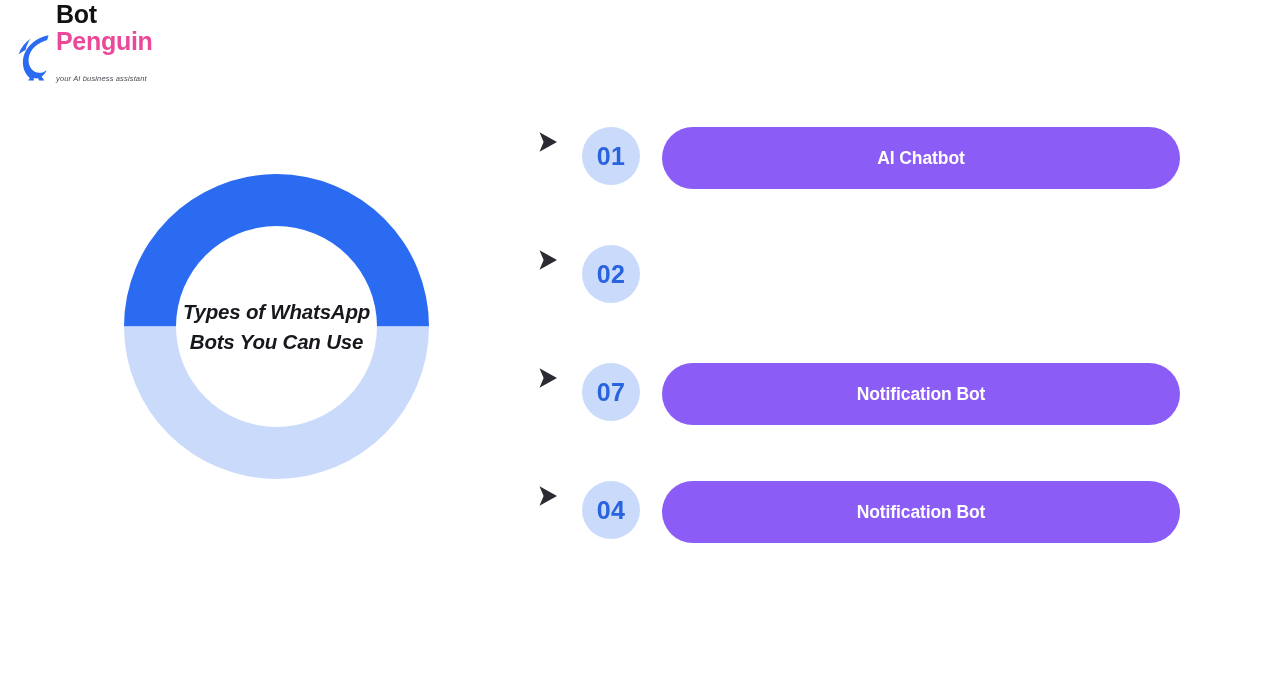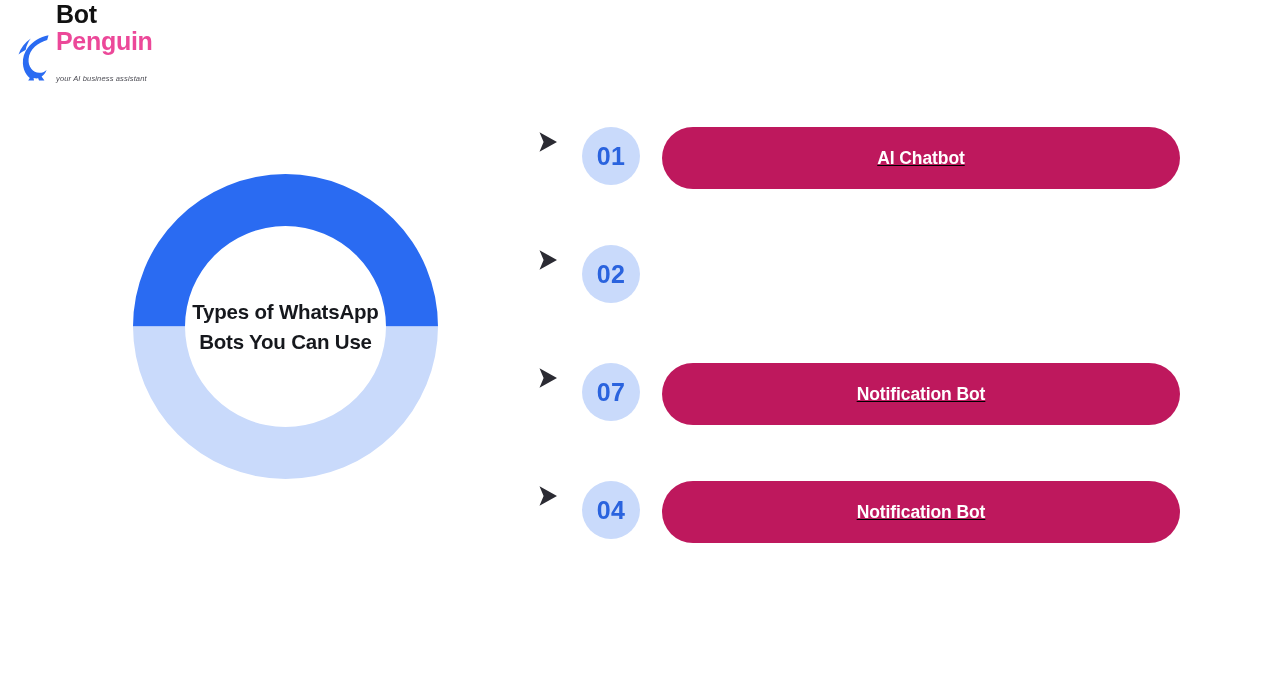--- a/index.html
+++ b/index.html
@@ -58,24 +58,25 @@
     font-style: italic;
     color: #4a4a52;
     letter-spacing: 0.15px;
     margin-top: 20px;
     white-space: nowrap;
   }
 
   
   .donut-wrap {
     position: absolute;
-    left: 107px;
+    left: 98px;
     top: 148px;
     width: 357px;
     height: 357px;
+    font-style: italic;
   }
   .donut-svg {
     display: block;
     width: 357px;
     height: 357px;
   }
   .donut-center-text {
     position: absolute;
     left: 0;
     top: 0;
@@ -137,29 +138,28 @@
     font-size: 25px;
     font-weight: bold;
     color: #2A63DE;
     letter-spacing: 0.4px;
   }
 
   .row-button {
     flex: 1 1 auto;
     height: 62px;
     margin-left: 22px;
-    background: #be185d;
+    background: #8b5cf6;
     border-radius: 31px;
     display: flex;
     align-items: center;
     justify-content: center;
     border: none;
     padding: 0;
     cursor: pointer;
-    text-decoration: underline;
   }
   .row-button-label {
     font-size: 17.5px;
     font-weight: bold;
     color: #ffffff;
     letter-spacing: -0.1px;
   }
 </style>
 </head>
 <body>

